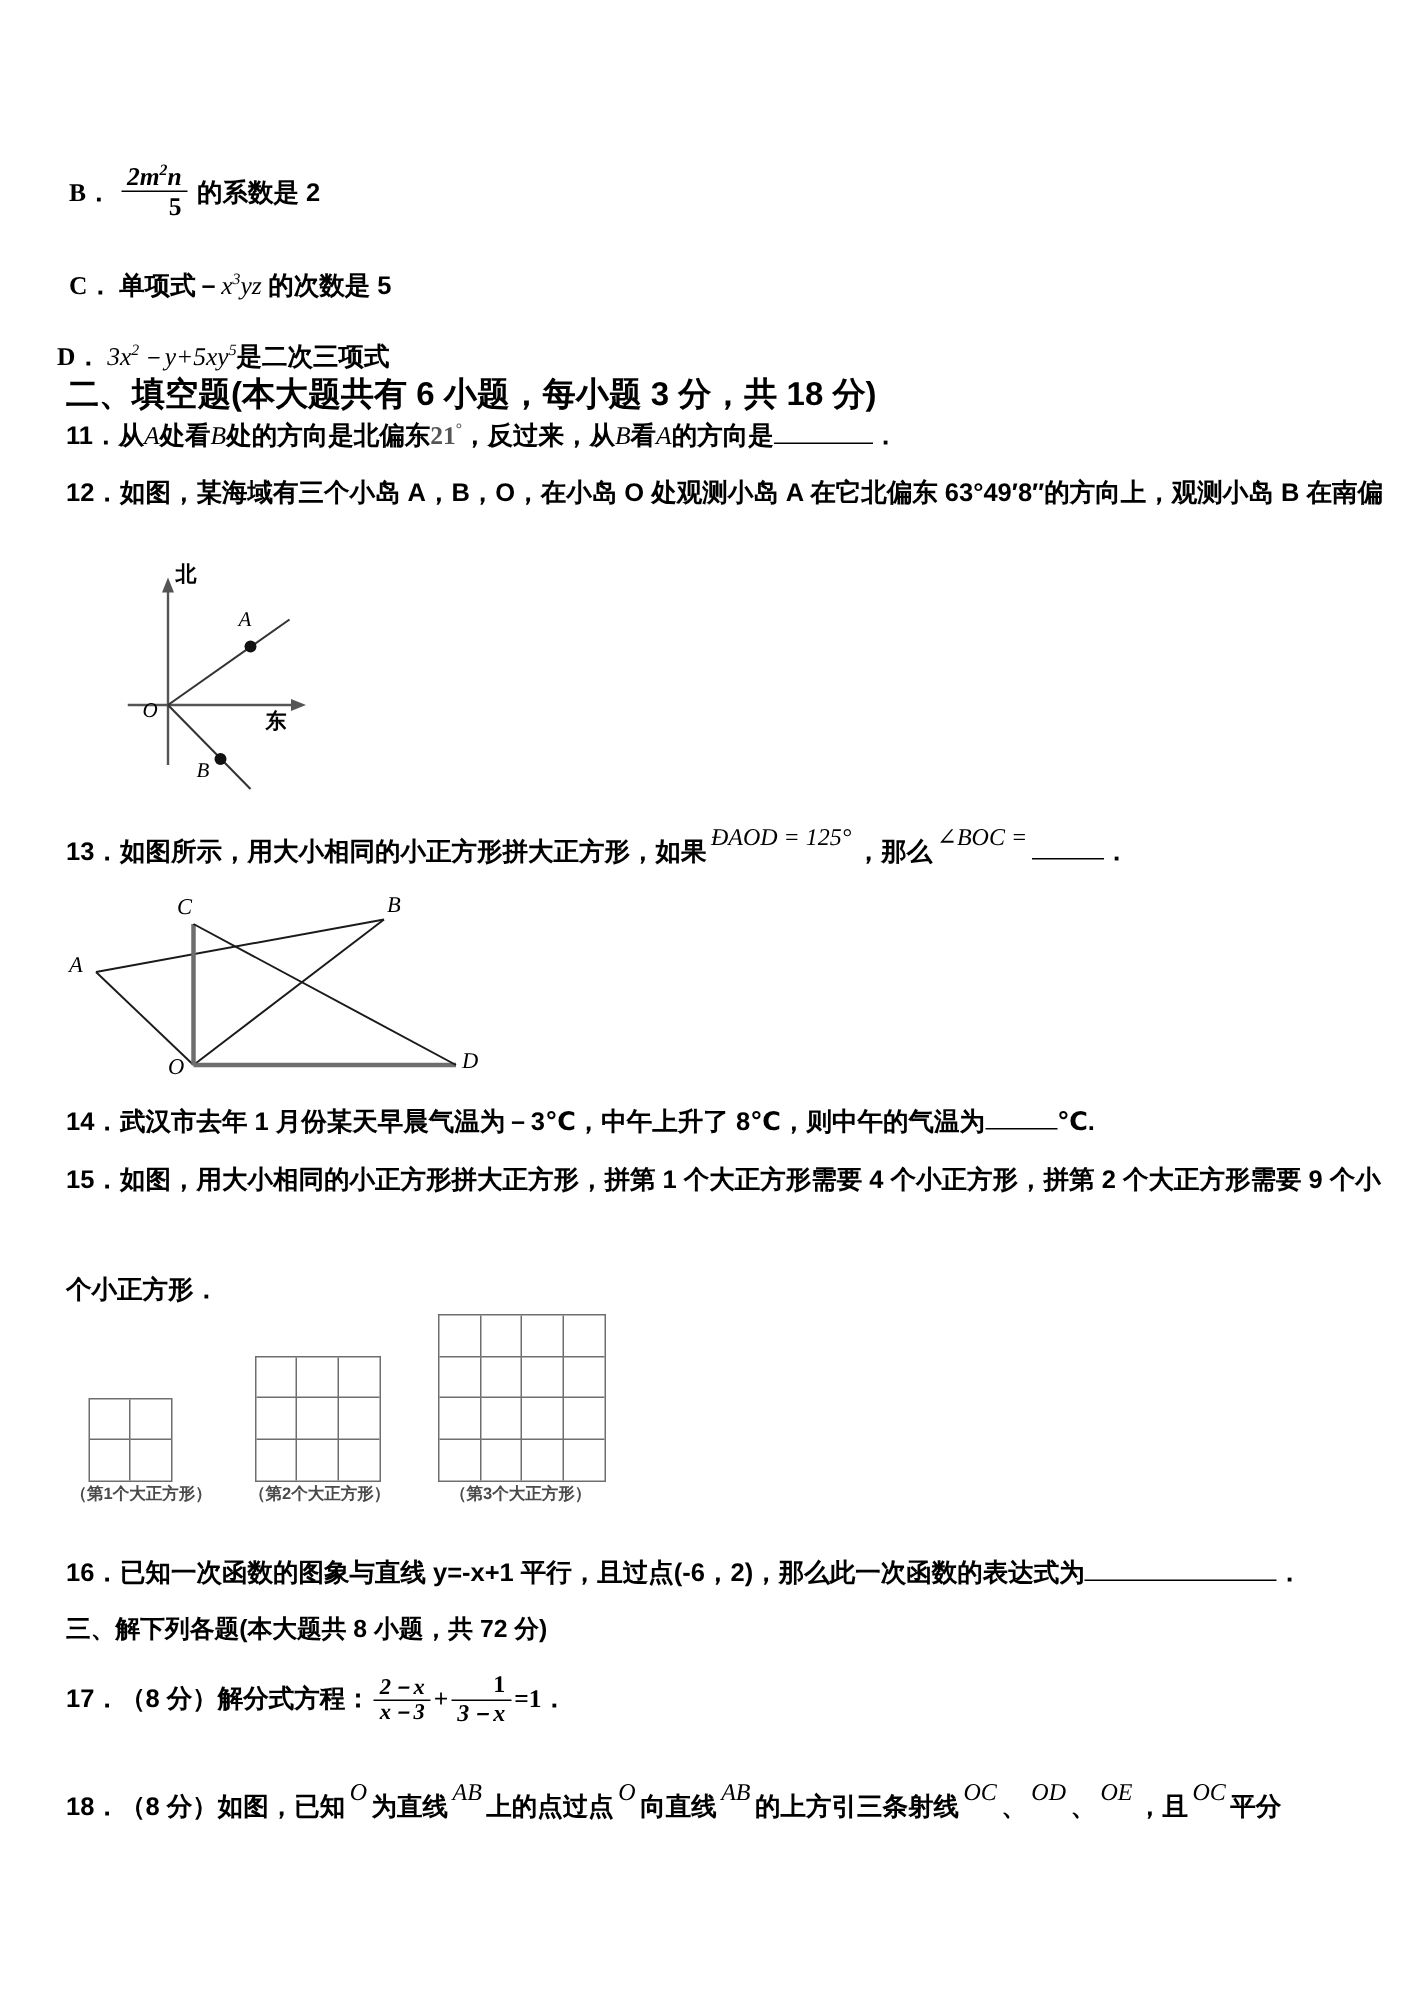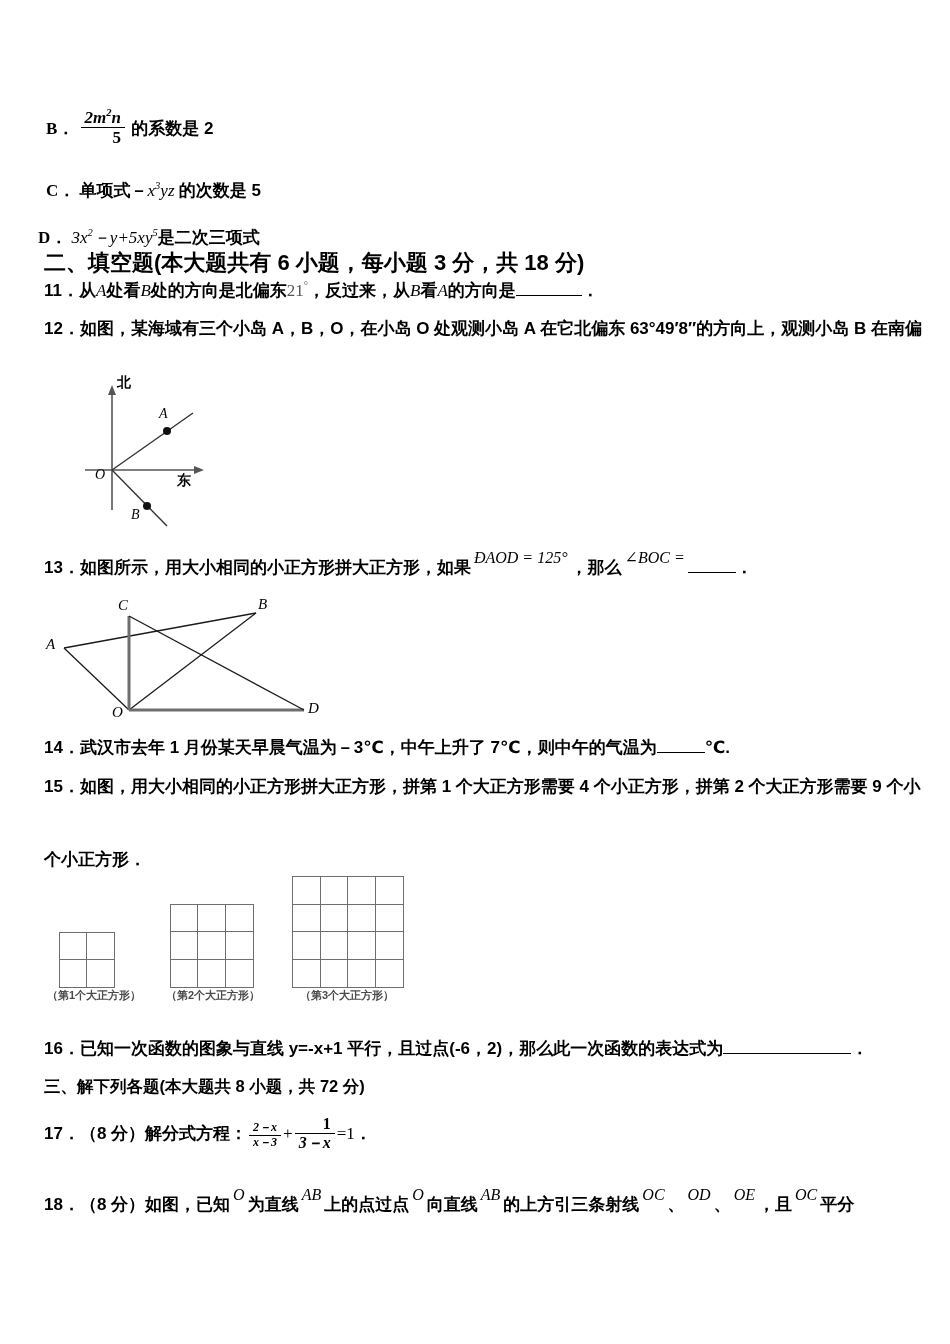--- a/index.html
+++ b/index.html
@@ -38,21 +38,21 @@
     font-weight: bold;
   }
   .mathser {
     font-family: "Liberation Serif", "DejaVu Serif", serif;
     font-style: italic;
     font-weight: normal;
   }
   .mathup {
     font-family: "Liberation Serif", "DejaVu Serif", serif;
     font-style: normal;
-    font-weight: normal;
+    font-weight: bold;
   }
   sup {
     font-size: 0.62em;
     vertical-align: super;
     line-height: 0;
   }
   
   .frac {
     display: inline-block;
     vertical-align: -0.55em;
@@ -180,21 +180,21 @@
       <line x1="95" y1="28" x2="270" y2="122" stroke="#1a1a1a" stroke-width="1.3"></line>
     </svg>
     <div style="position:absolute; left:12px; top:48px; font-size:15px;" class="mathser">A</div>
     <div style="position:absolute; left:224px; top:8px; font-size:15px;" class="mathser">B</div>
     <div style="position:absolute; left:84px; top:9px; font-size:15px;" class="mathser">C</div>
     <div style="position:absolute; left:274px; top:112px; font-size:15px;" class="mathser">D</div>
     <div style="position:absolute; left:78px; top:116px; font-size:15px;" class="mathser">O</div>
   </div>
 
   <div class="line" style="left:44px; top:739px;">
-    <span class="cn">14．</span><span class="cn">武汉市去年 1 月份某天早晨气温为－3℃，中午上升了 7℃，则中午的气温为</span><span class="blank-s"></span><span class="cn">℃.</span>
+    <span class="cn">14．</span><span class="cn">武汉市去年 1 月份某天早晨气温为－3℃，中午上升了 8℃，则中午的气温为</span><span class="blank-s"></span><span class="cn">℃.</span>
   </div>
 
   <div class="line" style="left:44px; top:778px;">
     <span class="cn">15．</span><span class="cn">如图，用大小相同的小正方形拼大正方形，拼第 1 个大正方形需要 4 个小正方形，拼第 2 个大正方形需要 9 个小</span>
   </div>
   <div class="line" style="left:44px; top:851px;">
     <span class="cn">个小正方形．</span>
   </div>
 
   <div class="fig" style="left:44px; top:884px; width:400px; height:120px;">
@@ -238,21 +238,21 @@
   <div class="caption-row" style="left:166px; top:988px;">（第2个大正方形）</div>
   <div class="caption-row" style="left:300px; top:988px;">（第3个大正方形）</div>
 
   <div class="line" style="left:44px; top:1040px;">
     <span class="cn">16．</span><span class="cn">已知一次函数的图象与直线 y=-x+1 平行，且过点(-6，2)，那么此一次函数的表达式为</span><span class="blank-xl"></span><span class="cn">．</span>
   </div>
 
   <div class="line cn" style="left:44px; top:1077px; font-size:16.5px;">三、解下列各题(本大题共 8 小题，共 72 分)</div>
 
   <div class="line" style="left:44px; top:1115px;">
-    <span class="cn">17．</span><span class="cn">（8 分）解分式方程：</span><span class="frac" style="font-size:12px;">
+    <span class="cn">17．</span><span class="cn">（8 分）解分式方程：</span><span class="frac" style="font-size:15px;">
       <span class="num">2－x</span>
       <span class="den">x－3</span>
     </span><span class="mathup" style="font-size:17px;">+</span><span class="frac" style="font-size:16px;">
       <span class="num" style="font-style:normal;">1</span>
       <span class="den">3－x</span>
     </span><span class="mathup" style="font-size:17px;">=1</span><span class="cn">．</span>
   </div>
 
   <div class="line" style="left:44px; top:1196px;">
     <span class="cn">18．</span><span class="cn">（8 分）如图，已知</span><span class="sup-math">O</span><span class="cn">为直线</span><span class="sup-math">AB</span><span class="cn">上的点过点</span><span class="sup-math">O</span><span class="cn">向直线</span><span class="sup-math">AB</span><span class="cn">的上方引三条射线</span><span class="sup-math">OC</span><span class="cn">、</span><span class="sup-math">OD</span><span class="cn">、</span><span class="sup-math">OE</span><span class="cn">，且</span><span class="sup-math">OC</span><span class="cn">平分</span>

